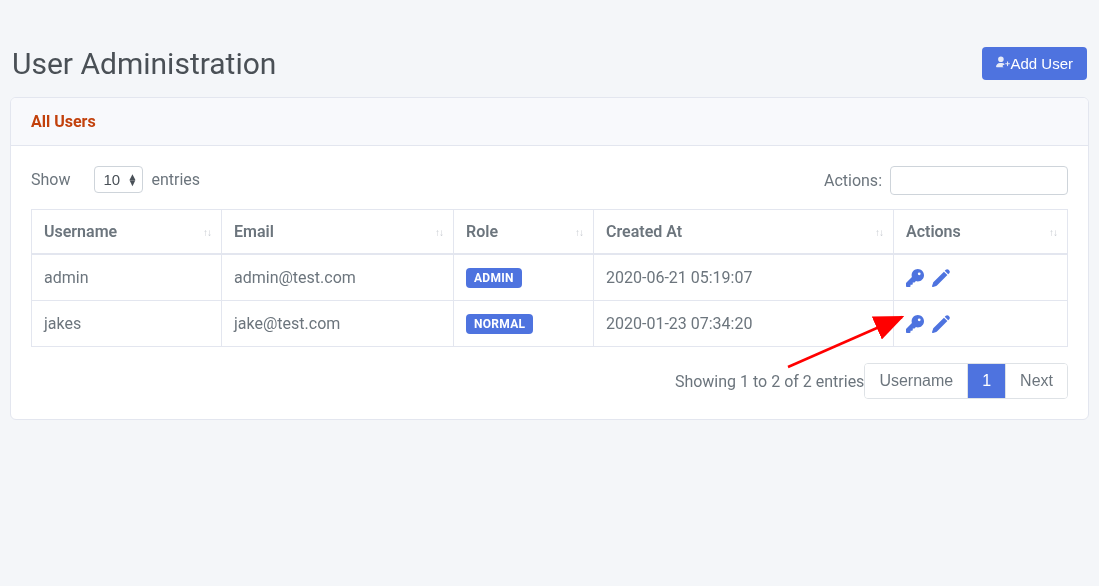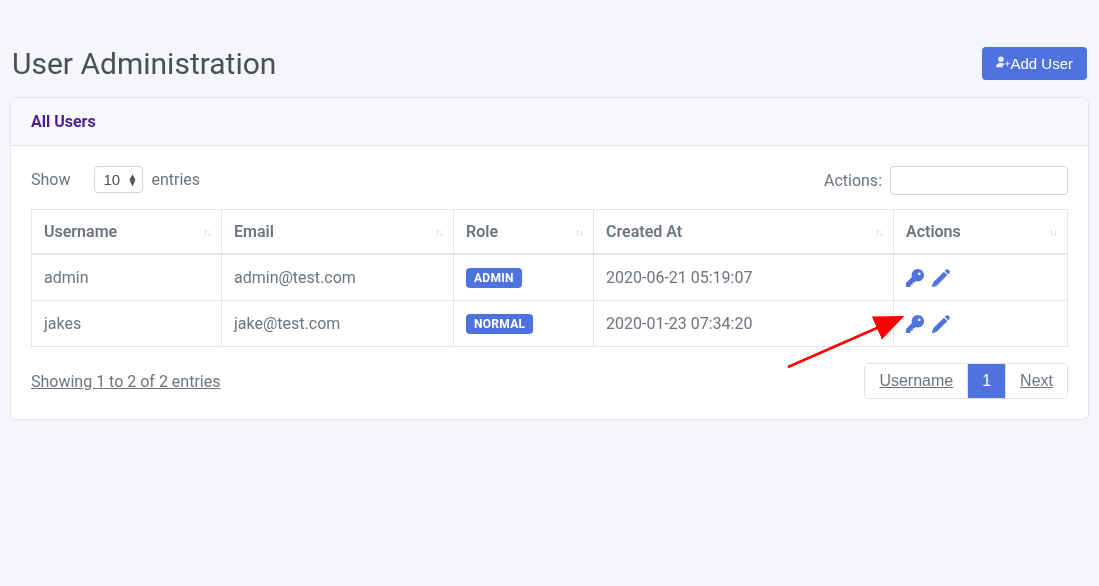--- a/index.html
+++ b/index.html
@@ -44,21 +44,21 @@
     background: #fff;
     border: 1px solid #e3e6ef;
     border-radius: 6px;
     overflow: hidden;
     margin-top: 6px;
   }
   .card-header {
     background: #f8f9fc;
     border-bottom: 1px solid #e3e6ef;
     padding: 14px 20px;
-    color: #4c1d95;
+    color: #c2410c;
     font-weight: 700;
     font-size: 16px;
   }
   .card-body {
     padding: 20px;
     color: #6c757d;
   }
   .controls-row {
     display: flex;
     justify-content: space-between;
@@ -158,25 +158,24 @@
     width: 18px; height: 18px;
     color: #4e73df;
     cursor: pointer;
     margin-right: 8px;
     vertical-align: middle;
   }
   .action-icon svg { width: 18px; height: 18px; fill: currentColor; }
 
   .footer-row {
     display: flex;
-    justify-content: space-between;
+    justify-content: flex-end;
     align-items: center;
     margin-top: 16px;
     font-size: 16px;
-    text-decoration: underline;
   }
   .pagination {
     display: inline-flex;
     border: 1px solid #dee2e6;
     border-radius: 4px;
     overflow: hidden;
   }
   .pagination .page-btn {
     padding: 8px 14px;
     background: #fff;

